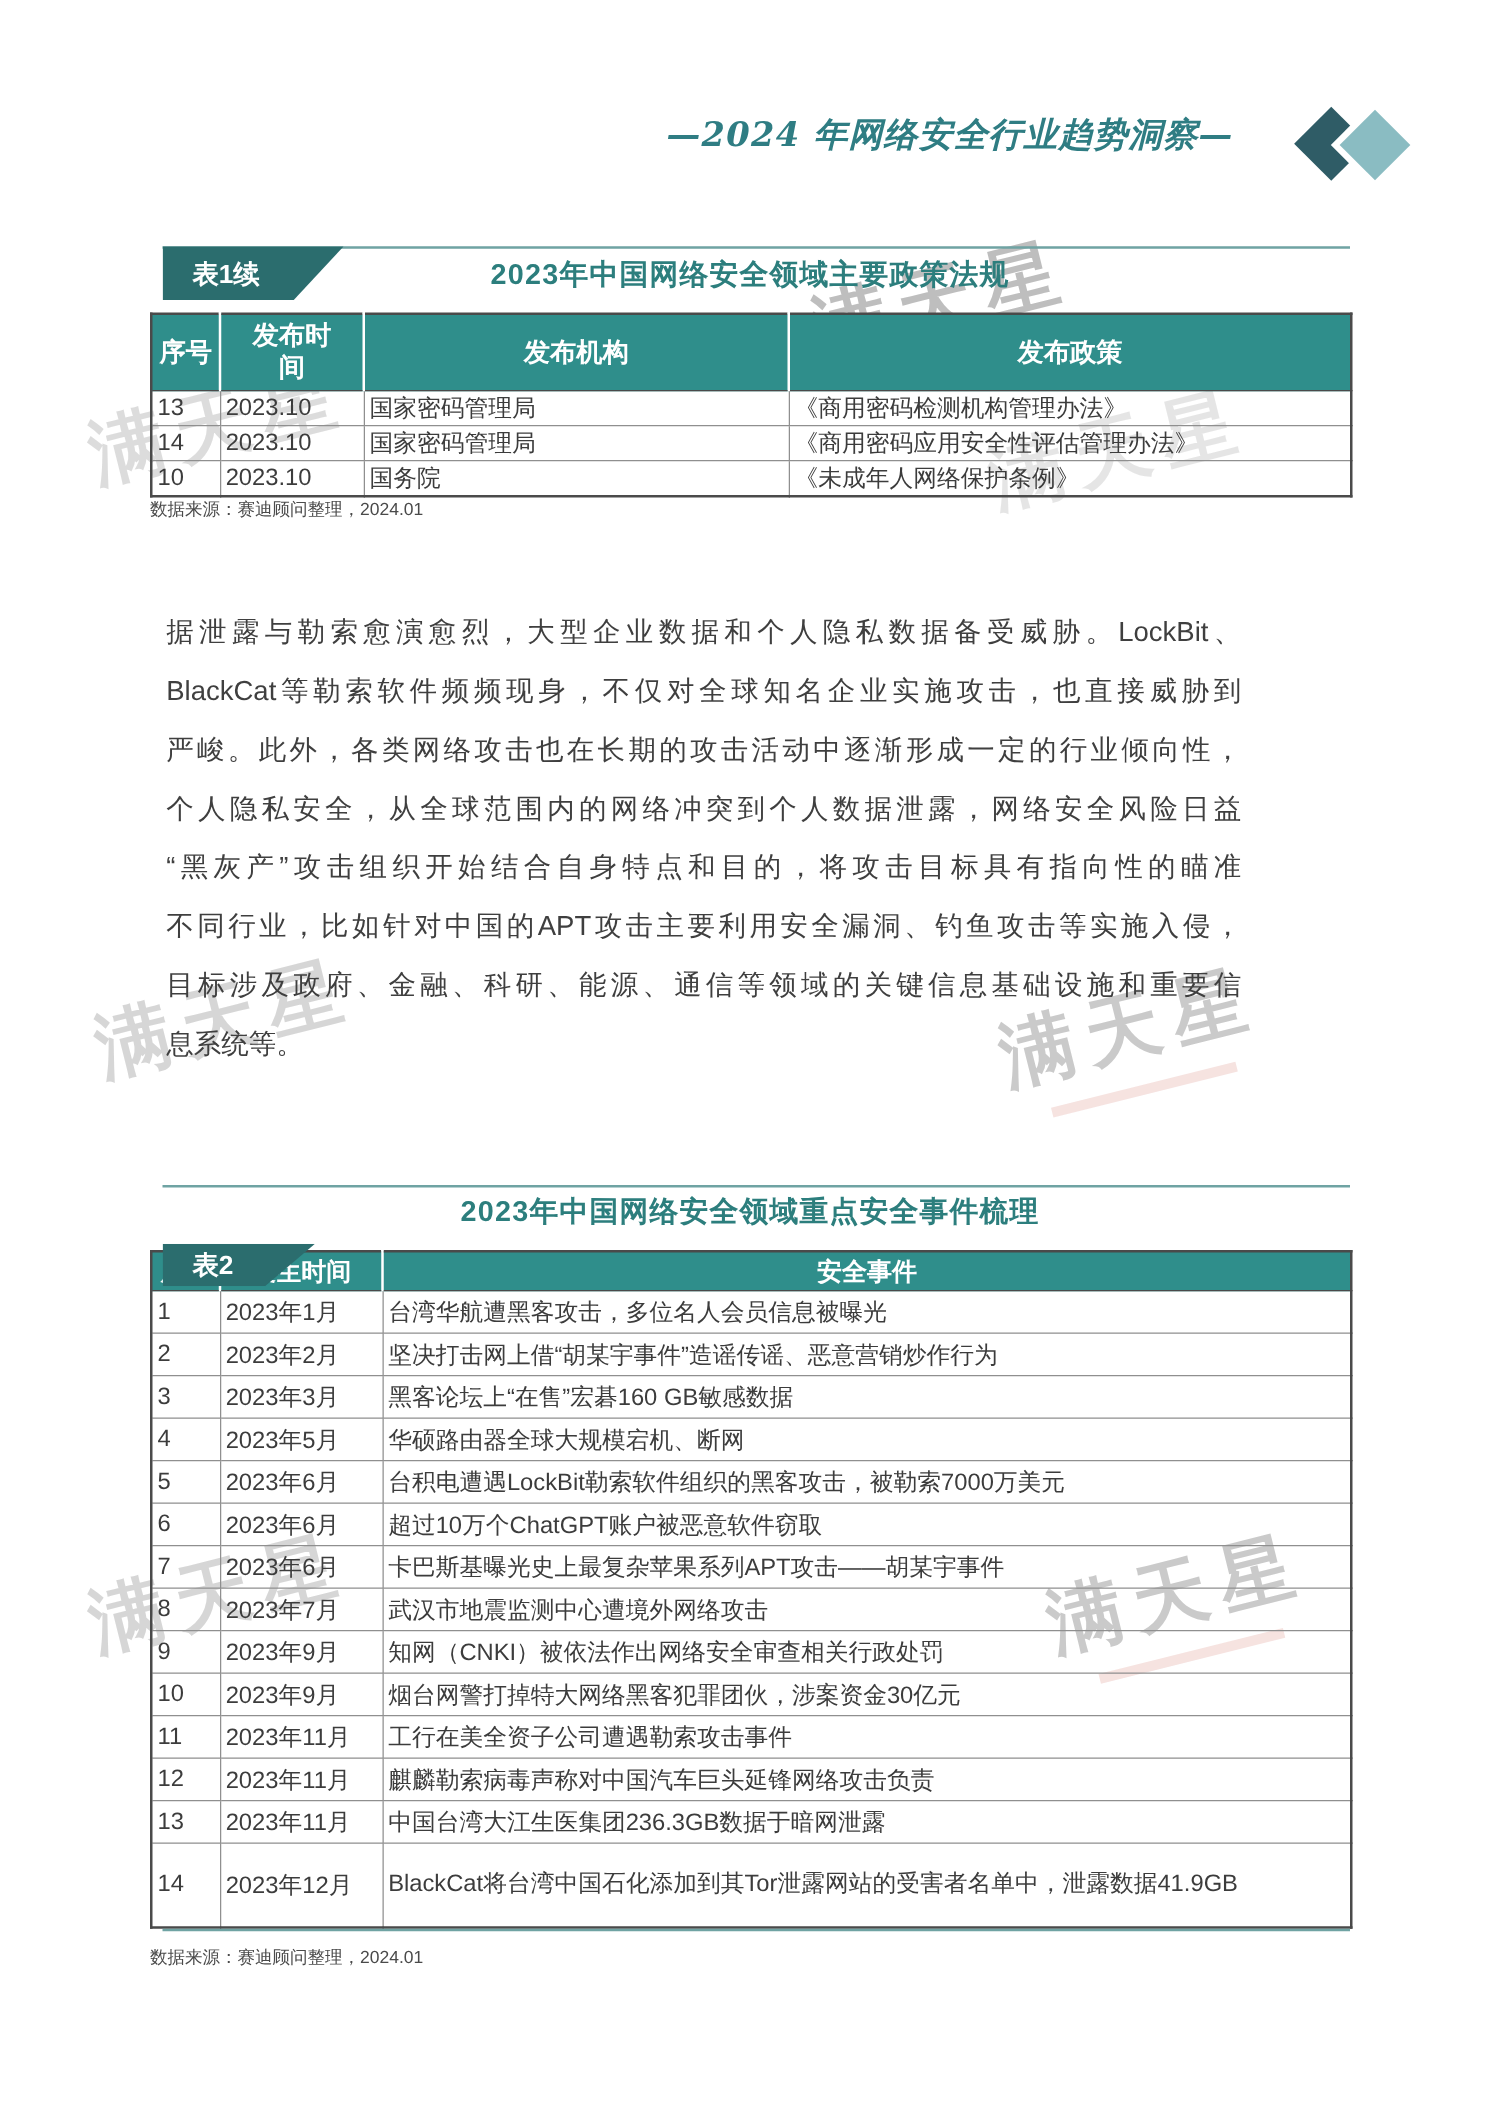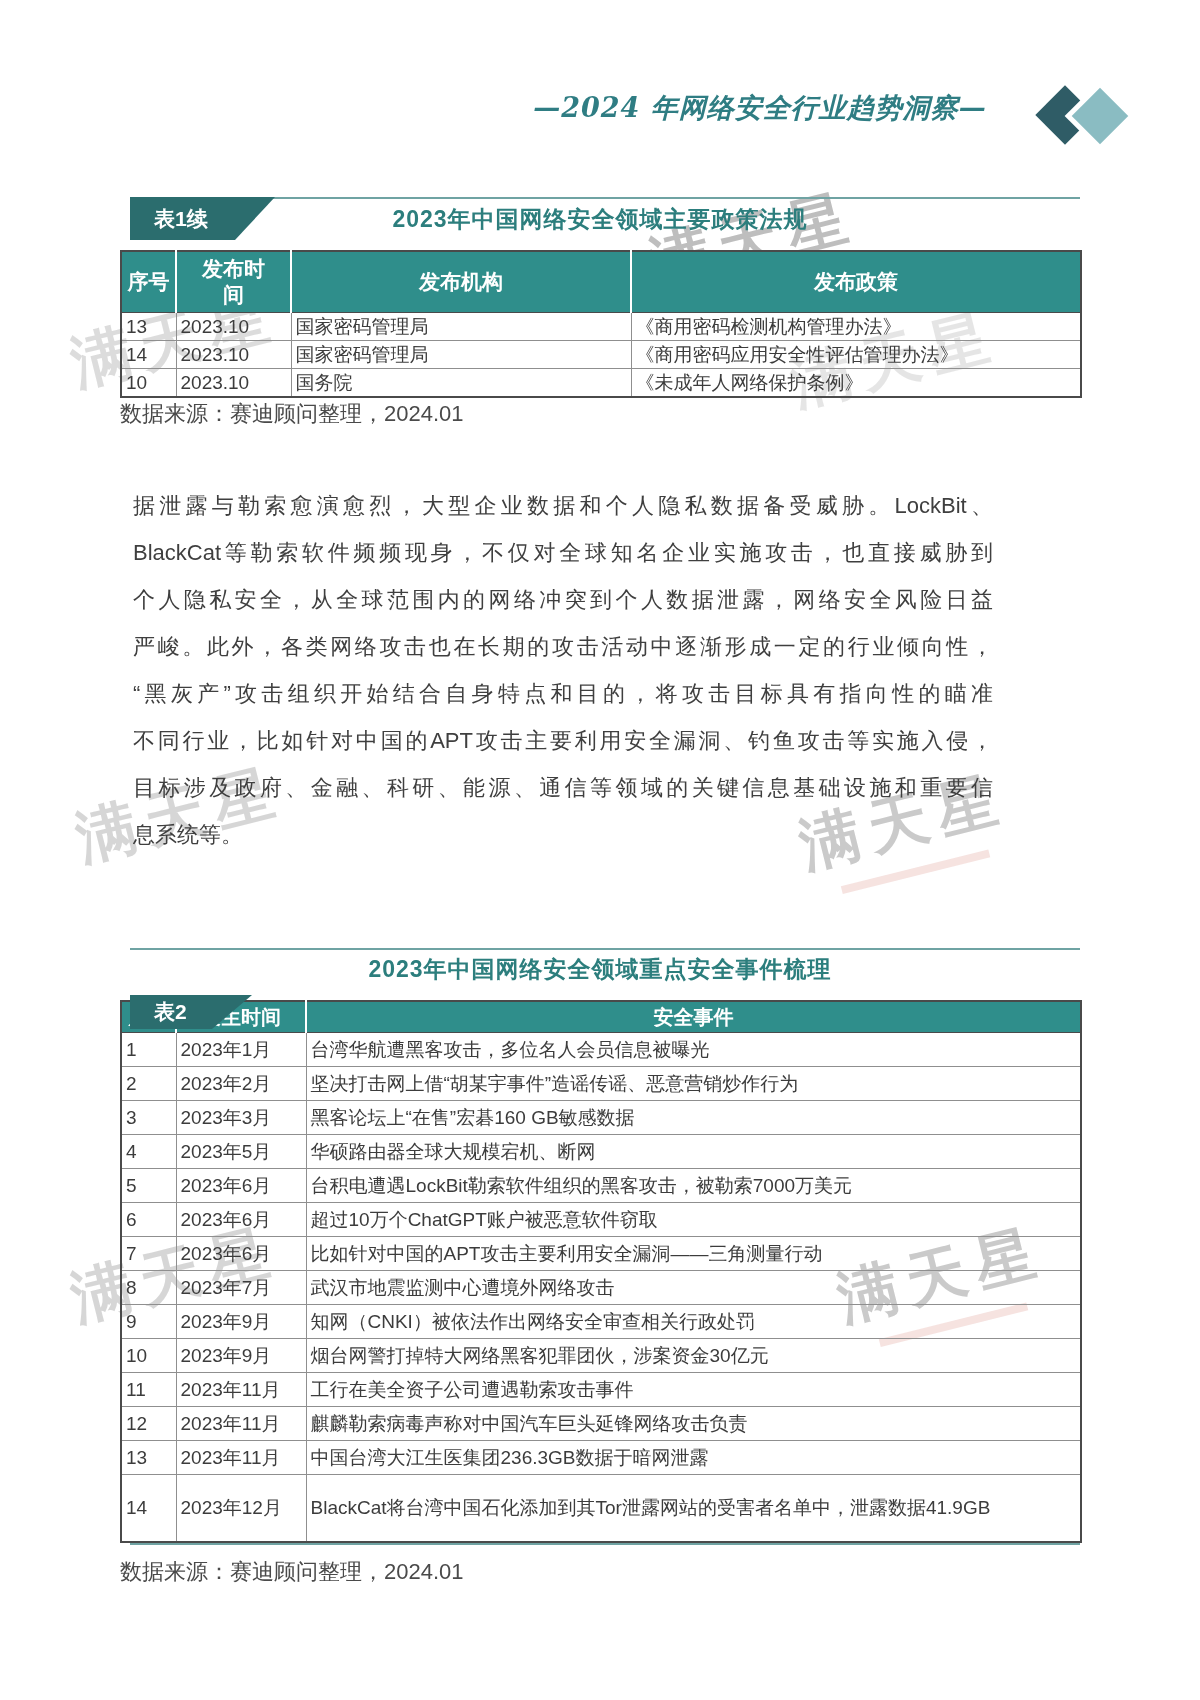--- a/index.html
+++ b/index.html
@@ -79,21 +79,21 @@
     border:1px solid #8f8f8f;text-align:left;vertical-align:middle;
     padding:0 4px;overflow:hidden;white-space:nowrap;
   }
   .tbl1 td{height:27px;}
   .tbl2 td{height:33px;}
   .tbl{border:2px solid #4a4a4a;}
   .wrapnarrow{display:inline-block;width:70px;line-height:1.25;white-space:normal;}
   .tbl2 .tall td{height:66px;white-space:normal;}
   .wrapbox{display:inline-block;max-width:690px;line-height:1.65;white-space:normal;}
   
-  .source{position:absolute;z-index:1;left:120px;font-size:22px;color:#4a4a4a;}
+  .source{position:absolute;z-index:1;left:120px;font-size:14px;color:#4a4a4a;}
   .src1{top:399px;}
   .src2{top:1557px;}
   .endline{position:absolute;z-index:1;left:130px;top:1543px;width:950px;height:2px;background:#6fa3a3;}
   
   .orange{
     position:absolute;z-index:1;left:120px;top:436px;width:960px;
     text-align:center;font-weight:bold;font-size:23px;color:#e8863b;
   }
   .para{position:absolute;z-index:1;left:133px;top:482px;width:860px;font-size:22px;color:#3f3f3f;}
   .pl{height:47px;line-height:47px;text-align:justify;text-align-last:justify;overflow:hidden;}
@@ -160,22 +160,22 @@
       </tr>
     </tbody>
   </table>
 
   <div class="source src1">数据来源：赛迪顾问整理，2024.01</div>
 
 
   <div class="para">
     <div class="pl">据泄露与勒索愈演愈烈，大型企业数据和个人隐私数据备受威胁。LockBit、</div>
     <div class="pl">BlackCat等勒索软件频频现身，不仅对全球知名企业实施攻击，也直接威胁到</div>
+    <div class="pl">严峻。此外，各类网络攻击也在长期的攻击活动中逐渐形成一定的行业倾向性，</div>
     <div class="pl">个人隐私安全，从全球范围内的网络冲突到个人数据泄露，网络安全风险日益</div>
-    <div class="pl">严峻。此外，各类网络攻击也在长期的攻击活动中逐渐形成一定的行业倾向性，</div>
     <div class="pl">“黑灰产”攻击组织开始结合自身特点和目的，将攻击目标具有指向性的瞄准</div>
     <div class="pl">不同行业，比如针对中国的APT攻击主要利用安全漏洞、钓鱼攻击等实施入侵，</div>
     <div class="pl">目标涉及政府、金融、科研、能源、通信等领域的关键信息基础设施和重要信</div>
     <div class="pl last">息系统等。</div>
   </div>
 
   <div class="secline s2line"></div>
   <div class="tag tag2">
       <span>表2</span>
     </div>
@@ -221,21 +221,21 @@
         <td>台积电遭遇LockBit勒索软件组织的黑客攻击，被勒索7000万美元</td>
       </tr>
       <tr>
         <td>6</td>
         <td>2023年6月</td>
         <td>超过10万个ChatGPT账户被恶意软件窃取</td>
       </tr>
       <tr>
         <td>7</td>
         <td>2023年6月</td>
-        <td>比如针对中国的APT攻击主要利用安全漏洞——三角测量行动</td>
+        <td>卡巴斯基曝光史上最复杂苹果系列APT攻击——胡某宇事件</td>
       </tr>
       <tr>
         <td>8</td>
         <td>2023年7月</td>
         <td>武汉市地震监测中心遭境外网络攻击</td>
       </tr>
       <tr>
         <td>9</td>
         <td>2023年9月</td>
         <td>知网（CNKI）被依法作出网络安全审查相关行政处罚</td>

